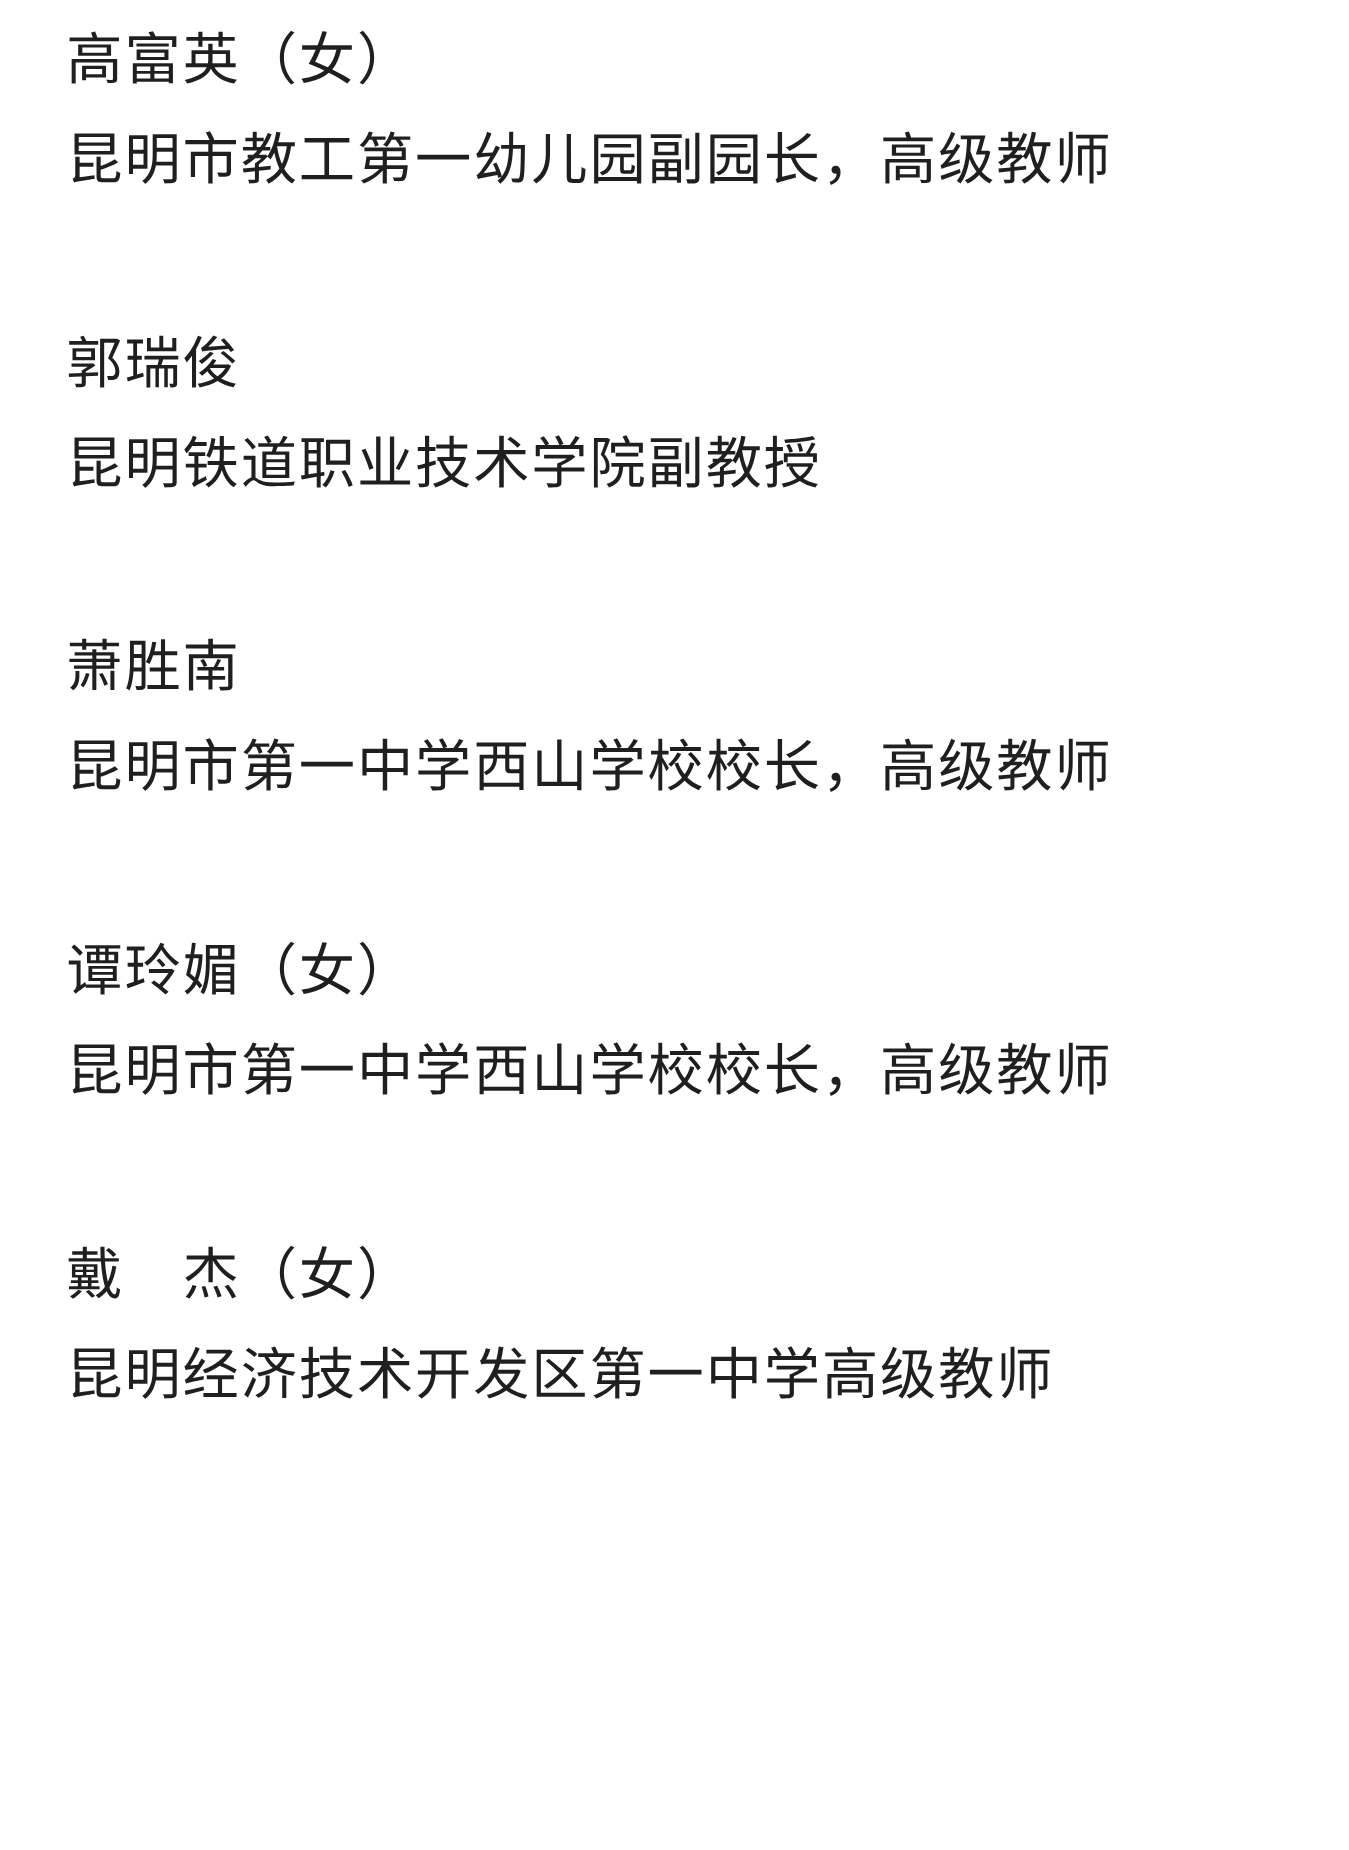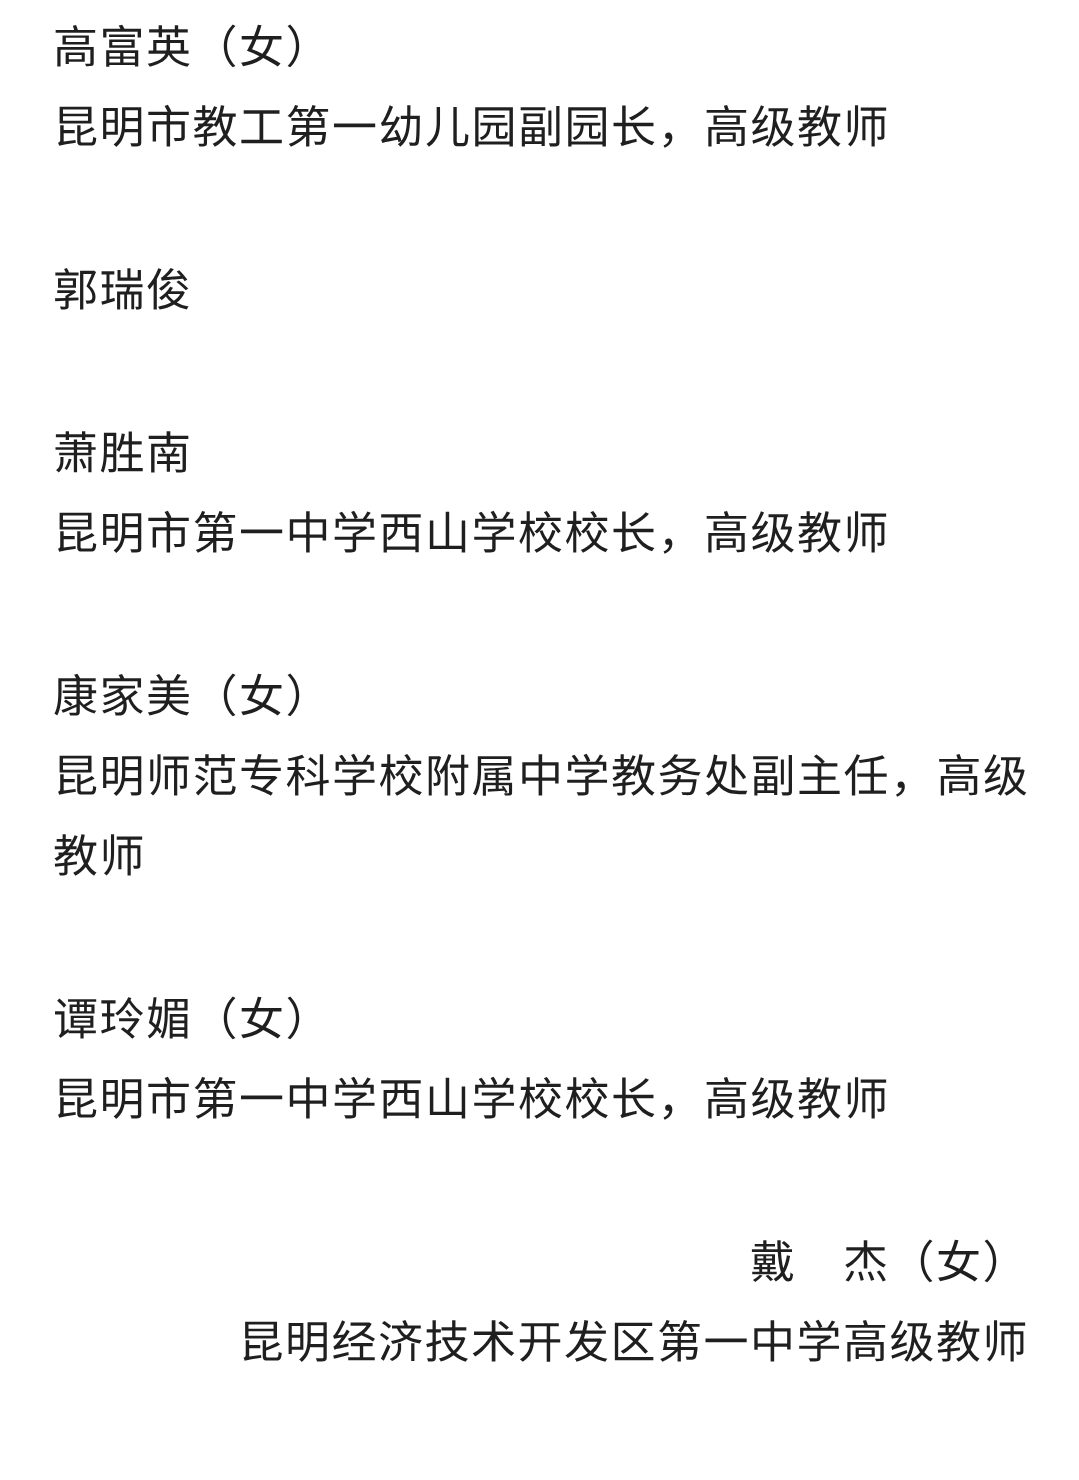--- a/index.html
+++ b/index.html
@@ -19,21 +19,20 @@
     width: 1079px;
     height: 1480px;
     padding: 8px 50px 12px 53px;
     background: #ffffff;
   }
   .entry {
     margin: 0 0 83px 0;
   }
   .entry:last-child {
     margin-bottom: 0;
-    text-align: right;
   }
   .line {
     font-size: 45px;
     line-height: 80px;
     letter-spacing: 1.5px;
     white-space: pre;
     font-weight: 500;
   }
 </style>
 </head>
@@ -41,32 +40,28 @@
 
 <div class="doc">
 
   <section class="entry">
     <div class="line">高富英（女）</div>
     <div class="line">昆明市教工第一幼儿园副园长，高级教师</div>
   </section>
 
   <section class="entry">
     <div class="line">郭瑞俊</div>
+    <div class="line">昆明铁道职业技术学院副教授</div>
   </section>
 
   <section class="entry">
     <div class="line">萧胜南</div>
     <div class="line">昆明市第一中学西山学校校长，高级教师</div>
   </section>
 
-  <section class="entry">
-    <div class="line">康家美（女）</div>
-    <div class="line">昆明师范专科学校附属中学教务处副主任，高级</div>
-    <div class="line">教师</div>
-  </section>
 
   <section class="entry">
     <div class="line">谭玲媚（女）</div>
     <div class="line">昆明市第一中学西山学校校长，高级教师</div>
   </section>
 
   <section class="entry">
     <div class="line">戴　杰（女）</div>
     <div class="line">昆明经济技术开发区第一中学高级教师</div>
   </section>

